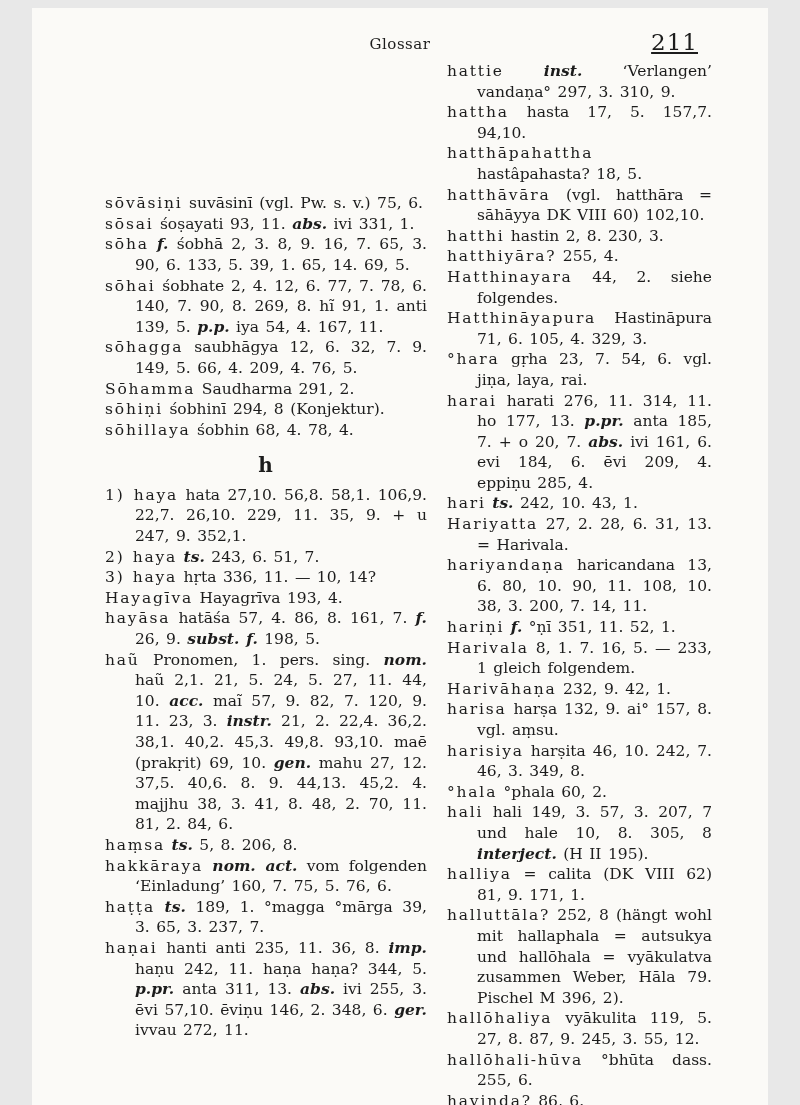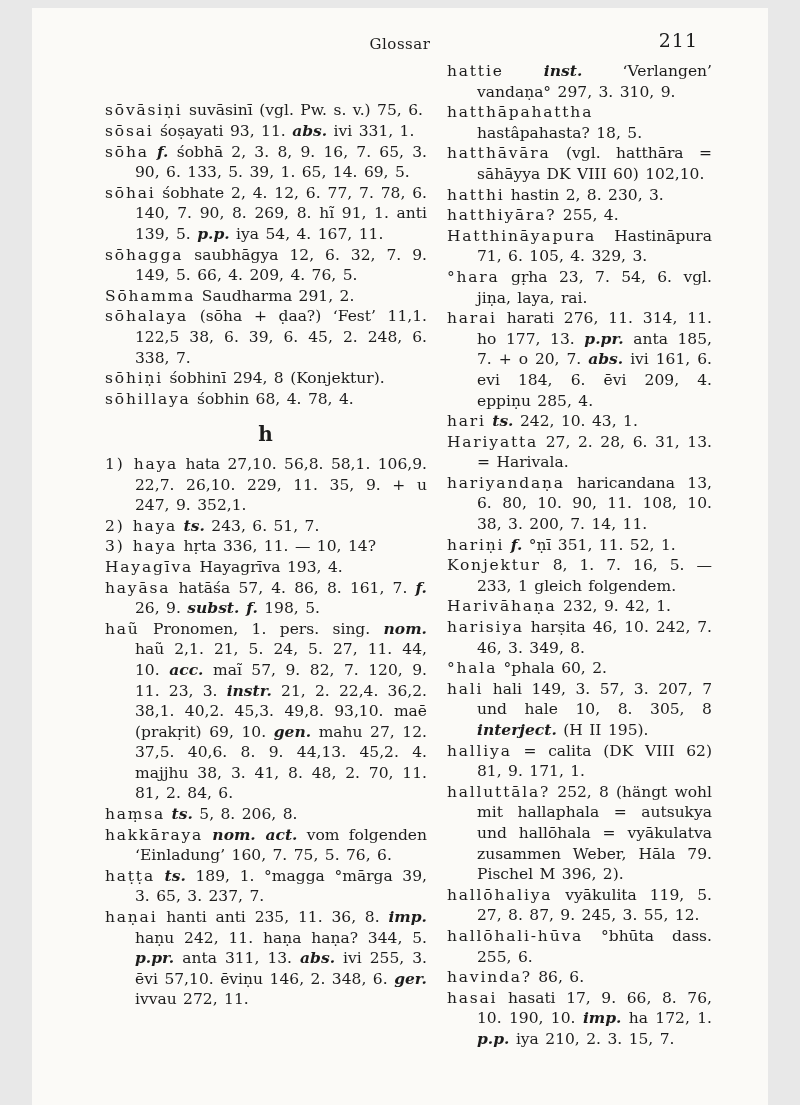--- a/index.html
+++ b/index.html
@@ -13,21 +13,21 @@
     background:var(--paper);color:var(--ink);
     font-family:"DejaVu Serif", serif;
     overflow:hidden;
   }
   .running-title{
     position:absolute;top:27px;left:0;width:100%;
     text-align:center;font-size:15px;letter-spacing:.5px;
   }
   .page-number{
     position:absolute;top:21px;right:70px;
-    font-size:19px;letter-spacing:1px;
+    font-size:23px;letter-spacing:1px;text-decoration:underline;
   }
   .columns{
     position:absolute;top:53px;left:73px;right:56px;
     display:flex;align-items:center;
   }
   .col{
     font-size:15.5px;line-height:20.6px;text-align:justify;
   }
   .col-left{width:322px;}
   .column-divider{width:1px;background:var(--rule);margin-left:8px;}
@@ -51,51 +51,53 @@
   <div class="running-title">Glossar</div>
   <div class="page-number">211</div>
   <div class="columns">
     <div class="col col-left" id="left-column">
         <p class="entry"><span class="head">sōvāsiṇi</span> <span class="rest">suvāsinī (vgl. Pw. s. v.) 75, 6.</span></p>
         <p class="entry"><span class="head">sōsai</span> <span class="rest">śoṣayati 93, 11. <i>abs.</i> ivi 331, 1.</span></p>
         <p class="entry"><span class="head">sōha</span> <span class="rest"><i>f.</i> śobhā 2, 3. 8, 9. 16, 7. 65, 3. 90, 6. 133, 5. 39, 1. 65, 14. 69, 5.</span></p>
         <p class="entry"><span class="head">sōhai</span> <span class="rest">śobhate 2, 4. 12, 6. 77, 7. 78, 6. 140, 7. 90, 8. 269, 8. hĩ 91, 1. anti 139, 5. <i>p.p.</i> iya 54, 4. 167, 11.</span></p>
         <p class="entry"><span class="head">sōhagga</span> <span class="rest">saubhāgya 12, 6. 32, 7. 9. 149, 5. 66, 4. 209, 4. 76, 5.</span></p>
         <p class="entry"><span class="head">Sōhamma</span> <span class="rest">Saudharma 291, 2.</span></p>
-        <p class="entry"><span class="head">sōhalaya</span> <span class="rest">(sōha + ḍaa?) ‘Fest’ 11,1. 122,5 38, 6. 39, 6. 45, 2. 248, 6. 338, 7.</span></p>
         <p class="entry"><span class="head">sōhiṇi</span> <span class="rest">śobhinī 294, 8 (Konjektur).</span></p>
         <p class="entry"><span class="head">sōhillaya</span> <span class="rest">śobhin 68, 4. 78, 4.</span></p>
         <div class="section-head">h</div>
         <p class="entry"><span class="head">1) haya</span> <span class="rest">hata 27,10. 56,8. 58,1. 106,9. 22,7. 26,10. 229, 11. 35, 9. + u 247, 9. 352,1.</span></p>
         <p class="entry"><span class="head">2) haya</span> <span class="rest"><i>ts.</i> 243, 6. 51, 7.</span></p>
         <p class="entry"><span class="head">3) haya</span> <span class="rest">hṛta 336, 11. — 10, 14?</span></p>
         <p class="entry"><span class="head">Hayagīva</span> <span class="rest">Hayagrīva 193, 4.</span></p>
         <p class="entry"><span class="head">hayāsa</span> <span class="rest">hatāśa 57, 4. 86, 8. 161, 7. <i>f.</i> 26, 9. <i>subst. f.</i> 198, 5.</span></p>
         <p class="entry"><span class="head">haũ</span> <span class="rest">Pronomen, 1. pers. sing. <i>nom.</i> haũ 2,1. 21, 5. 24, 5. 27, 11. 44, 10. <i>acc.</i> maĩ 57, 9. 82, 7. 120, 9. 11. 23, 3. <i>instr.</i> 21, 2. 22,4. 36,2. 38,1. 40,2. 45,3. 49,8. 93,10. maē (prakṛit) 69, 10. <i>gen.</i> mahu 27, 12. 37,5. 40,6. 8. 9. 44,13. 45,2. 4. majjhu 38, 3. 41, 8. 48, 2. 70, 11. 81, 2. 84, 6.</span></p>
         <p class="entry"><span class="head">haṃsa</span> <span class="rest"><i>ts.</i> 5, 8. 206, 8.</span></p>
         <p class="entry"><span class="head">hakkāraya</span> <span class="rest"><i>nom. act.</i> vom folgenden ‘Einladung’ 160, 7. 75, 5. 76, 6.</span></p>
         <p class="entry"><span class="head">haṭṭa</span> <span class="rest"><i>ts.</i> 189, 1. °magga °mārga 39, 3. 65, 3. 237, 7.</span></p>
         <p class="entry"><span class="head">haṇai</span> <span class="rest">hanti anti 235, 11. 36, 8. <i>imp.</i> haṇu 242, 11. haṇa haṇa? 344, 5. <i>p.pr.</i> anta 311, 13. <i>abs.</i> ivi 255, 3. ēvi 57,10. ēviṇu 146, 2. 348, 6. <i>ger.</i> ivvau 272, 11.</span></p>
       </div>
     <div class="column-divider"></div>
     <div class="col col-right" id="right-column">
         <p class="entry"><span class="head">hattie</span> <span class="rest"><i>inst.</i> ‘Verlangen’ vandaṇa° 297, 3. 310, 9.</span></p>
+        <p class="entry"><span class="head">hattha</span> <span class="rest">hasta 17, 5. 157,7. 94,10.</span></p>
         <p class="entry"><span class="head">hatthāpahattha</span> <span class="rest">hastâpahasta? 18, 5.</span></p>
         <p class="entry"><span class="head">hatthāvāra</span> <span class="rest">(vgl. hatthāra = sāhāyya DK VIII 60) 102,10.</span></p>
         <p class="entry"><span class="head">hatthi</span> <span class="rest">hastin 2, 8. 230, 3.</span></p>
         <p class="entry"><span class="head">hatthiyāra?</span> <span class="rest">255, 4.</span></p>
+        <p class="entry"><span class="head">Hatthinayara</span> <span class="rest">44, 2. siehe folgendes.</span></p>
         <p class="entry"><span class="head">Hatthināyapura</span> <span class="rest">Hastināpura 71, 6. 105, 4. 329, 3.</span></p>
         <p class="entry"><span class="head">°hara</span> <span class="rest">gṛha 23, 7. 54, 6. vgl. jiṇa, laya, rai.</span></p>
         <p class="entry"><span class="head">harai</span> <span class="rest">harati 276, 11. 314, 11. ho 177, 13. <i>p.pr.</i> anta 185, 7. + o 20, 7. <i>abs.</i> ivi 161, 6. evi 184, 6. ēvi 209, 4. eppiṇu 285, 4.</span></p>
         <p class="entry"><span class="head">hari</span> <span class="rest"><i>ts.</i> 242, 10. 43, 1.</span></p>
         <p class="entry"><span class="head">Hariyatta</span> <span class="rest">27, 2. 28, 6. 31, 13. = Harivala.</span></p>
         <p class="entry"><span class="head">hariyandaṇa</span> <span class="rest">haricandana 13, 6. 80, 10. 90, 11. 108, 10. 38, 3. 200, 7. 14, 11.</span></p>
         <p class="entry"><span class="head">hariṇi</span> <span class="rest"><i>f.</i> °ṇī 351, 11. 52, 1.</span></p>
-        <p class="entry"><span class="head">Konjektur</span> <span class="rest">8, 1. 7. 16, 5. — 233, 1 gleich folgendem.</span></p>
+        <p class="entry"><span class="head">Harivala</span> <span class="rest">8, 1. 7. 16, 5. — 233, 1 gleich folgendem.</span></p>
         <p class="entry"><span class="head">Harivāhaṇa</span> <span class="rest">232, 9. 42, 1.</span></p>
+        <p class="entry"><span class="head">harisa</span> <span class="rest">harṣa 132, 9. ai° 157, 8. vgl. aṃsu.</span></p>
         <p class="entry"><span class="head">harisiya</span> <span class="rest">harṣita 46, 10. 242, 7. 46, 3. 349, 8.</span></p>
         <p class="entry"><span class="head">°hala</span> <span class="rest">°phala 60, 2.</span></p>
         <p class="entry"><span class="head">hali</span> <span class="rest">hali 149, 3. 57, 3. 207, 7 und hale 10, 8. 305, 8 <i>interject.</i> (H II 195).</span></p>
         <p class="entry"><span class="head">halliya</span> <span class="rest">= calita (DK VIII 62) 81, 9. 171, 1.</span></p>
         <p class="entry"><span class="head">halluttāla?</span> <span class="rest">252, 8 (hängt wohl mit hallaphala = autsukya und hallōhala = vyākulatva zusammen Weber, Hāla 79. Pischel M 396, 2).</span></p>
         <p class="entry"><span class="head">hallōhaliya</span> <span class="rest">vyākulita 119, 5. 27, 8. 87, 9. 245, 3. 55, 12.</span></p>
         <p class="entry"><span class="head">hallōhali-hūva</span> <span class="rest">°bhūta dass. 255, 6.</span></p>
         <p class="entry"><span class="head">havinda?</span> <span class="rest">86, 6.</span></p>
         <p class="entry"><span class="head">hasai</span> <span class="rest">hasati 17, 9. 66, 8. 76, 10. 190, 10. <i>imp.</i> ha 172, 1. <i>p.p.</i> iya 210, 2. 3. 15, 7.</span></p>
       </div>

